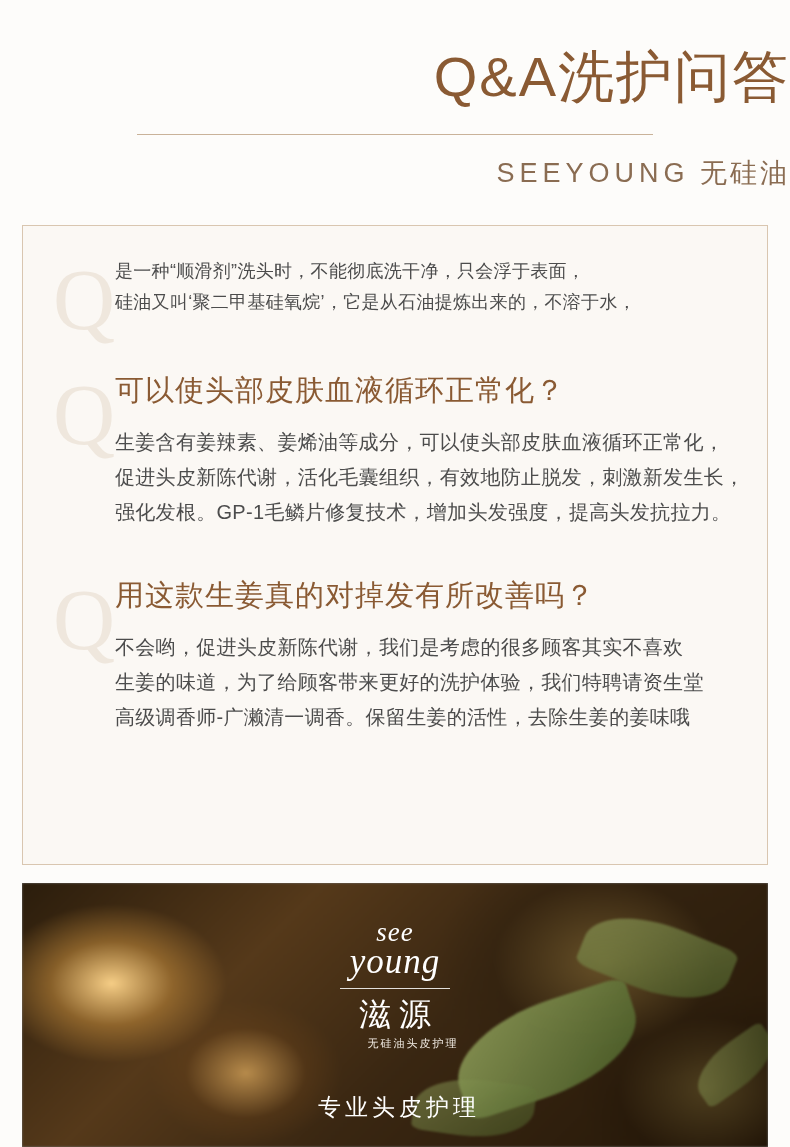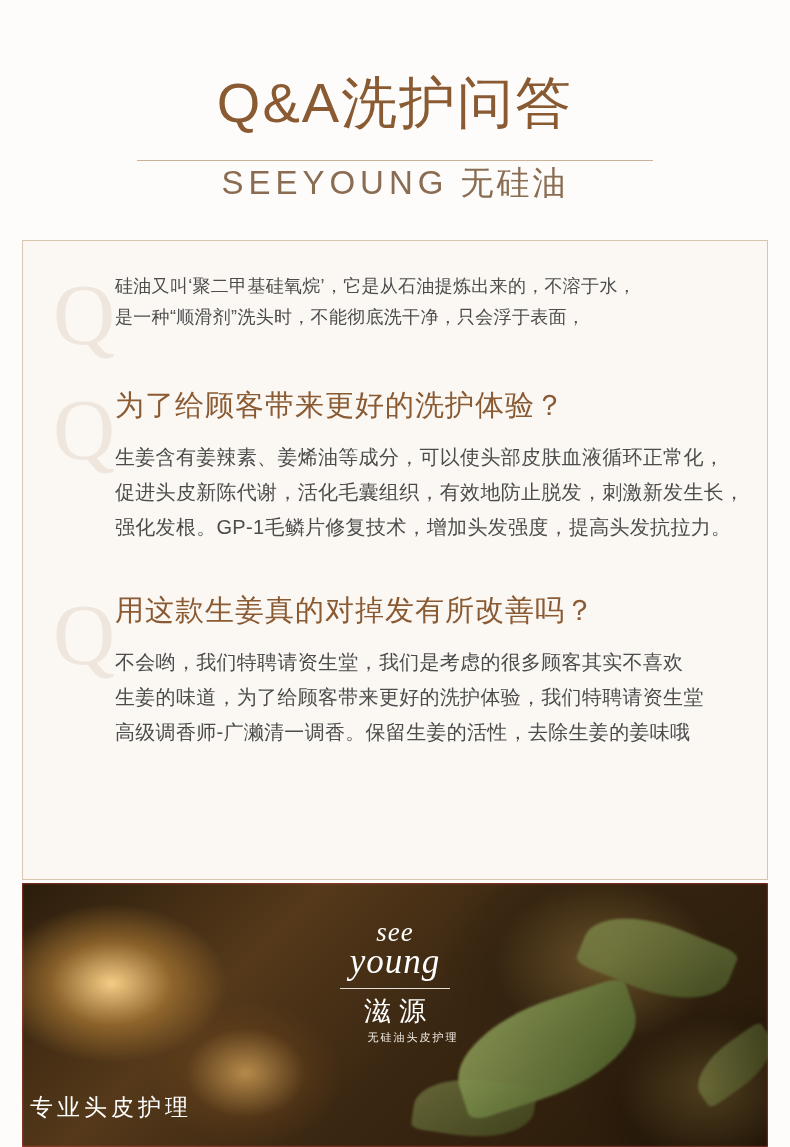--- a/index.html
+++ b/index.html
@@ -15,39 +15,40 @@
   }
   .page {
     position: relative;
     width: 790px;
     height: 1147px;
     background: #fdfcfa;
   }
 
   
   .header {
-    padding-top: 72px;
-    text-align: center;
+    padding-top: 46px;
+    text-align: right;
   }
   .header-title {
     font-size: 56px;
     line-height: 1.1;
     color: #8a5a33;
     letter-spacing: 2px;
     font-weight: normal;
     margin: 0;
   }
   .header-rule {
     width: 516px;
     height: 1px;
     background: #c9b299;
     margin: 26px auto 0 auto;
   }
   .header-sub {
-    font-size: 33px;
+    margin-top: 20px;
+    font-size: 27px;
     letter-spacing: 3px;
     color: #8a6c52;
   }
   .header-sub .brand {
     letter-spacing: 5px;
   }
 
   
   .qa-panel {
     position: relative;
@@ -100,21 +101,21 @@
   .qa-item.third { margin-top: 46px; }
 
   
   .footer {
     position: absolute;
     left: 22px;
     right: 22px;
     bottom: 0;
     height: 264px;
     overflow: hidden;
-    background: #ef4444;
+    background: #737373;
   }
   .footer-bg {
     position: absolute;
     inset: 0;
     background:
       radial-gradient(ellipse 160px 110px at 12% 38%, rgba(255,214,140,0.95) 0%, rgba(196,140,60,0.55) 38%, rgba(60,38,14,0.0) 72%),
       radial-gradient(ellipse 120px 90px at 30% 72%, rgba(255,198,110,0.6) 0%, rgba(120,75,28,0.25) 50%, rgba(30,18,6,0) 80%),
       radial-gradient(ellipse 200px 150px at 78% 30%, rgba(120,96,48,0.75) 0%, rgba(46,32,14,0.4) 55%, rgba(20,12,4,0) 85%),
       radial-gradient(ellipse 150px 120px at 92% 78%, rgba(92,76,38,0.7) 0%, rgba(26,16,6,0.2) 60%, rgba(16,10,4,0) 88%),
       linear-gradient(135deg, #2b1d0c 0%, #55391a 30%, #3a2712 55%, #241708 100%);
@@ -153,36 +154,37 @@
     line-height: 1.05;
     margin-top: -2px;
   }
   .logo-divider {
     width: 110px;
     height: 1px;
     background: rgba(255,255,255,0.85);
     margin: 7px auto 8px auto;
   }
   .logo-cn {
-    font-size: 27px;
+    font-size: 32px;
     letter-spacing: 8px;
     line-height: 1.1;
     text-indent: 8px;
   }
   .logo-cn-sub {
     font-size: 11px;
     letter-spacing: 2px;
     margin-top: 4px;
     color: #f2ece4;
     padding-left: 36px;
   }
   .footer-tagline {
     position: absolute;
     left: 8px; right: 0;
     bottom: 24px;
+    text-align: center;
     color: #ffffff;
     font-size: 23px;
     letter-spacing: 4px;
   }
 </style>
 </head>
 <body>
 
 <div class="page">
 
@@ -193,40 +195,40 @@
       <span class="brand">SEEYOUNG</span>
       <span>无硅油</span>
     </div>
   </div>
 
   <div class="qa-panel">
 
     <div class="qa-item first">
       <div class="qa-watermark">Q</div>
       <div class="qa-answer">
+        <div>是一种“顺滑剂”洗头时，不能彻底洗干净，只会浮于表面，</div>
         <div>硅油又叫‘聚二甲基硅氧烷’，它是从石油提炼出来的，不溶于水，</div>
-        <div>是一种“顺滑剂”洗头时，不能彻底洗干净，只会浮于表面，</div>
       </div>
     </div>
 
     <div class="qa-item second">
       <div class="qa-watermark">Q</div>
-      <div class="qa-question">为了给顾客带来更好的洗护体验？</div>
+      <div class="qa-question">可以使头部皮肤血液循环正常化？</div>
       <div class="qa-answer">
         <div>生姜含有姜辣素、姜烯油等成分，可以使头部皮肤血液循环正常化，</div>
         <div>促进头皮新陈代谢，活化毛囊组织，有效地防止脱发，刺激新发生长，</div>
         <div>强化发根。GP-1毛鳞片修复技术，增加头发强度，提高头发抗拉力。</div>
       </div>
     </div>
 
     <div class="qa-item third">
       <div class="qa-watermark">Q</div>
       <div class="qa-question">用这款生姜真的对掉发有所改善吗？</div>
       <div class="qa-answer">
-        <div>不会哟，我们特聘请资生堂，我们是考虑的很多顾客其实不喜欢</div>
+        <div>不会哟，促进头皮新陈代谢，我们是考虑的很多顾客其实不喜欢</div>
         <div>生姜的味道，为了给顾客带来更好的洗护体验，我们特聘请资生堂</div>
         <div>高级调香师-广濑清一调香。保留生姜的活性，去除生姜的姜味哦</div>
       </div>
     </div>
 
   </div>
 
   <div class="footer">
     <div class="footer-bg"></div>
     <div class="leaf l1"></div>

